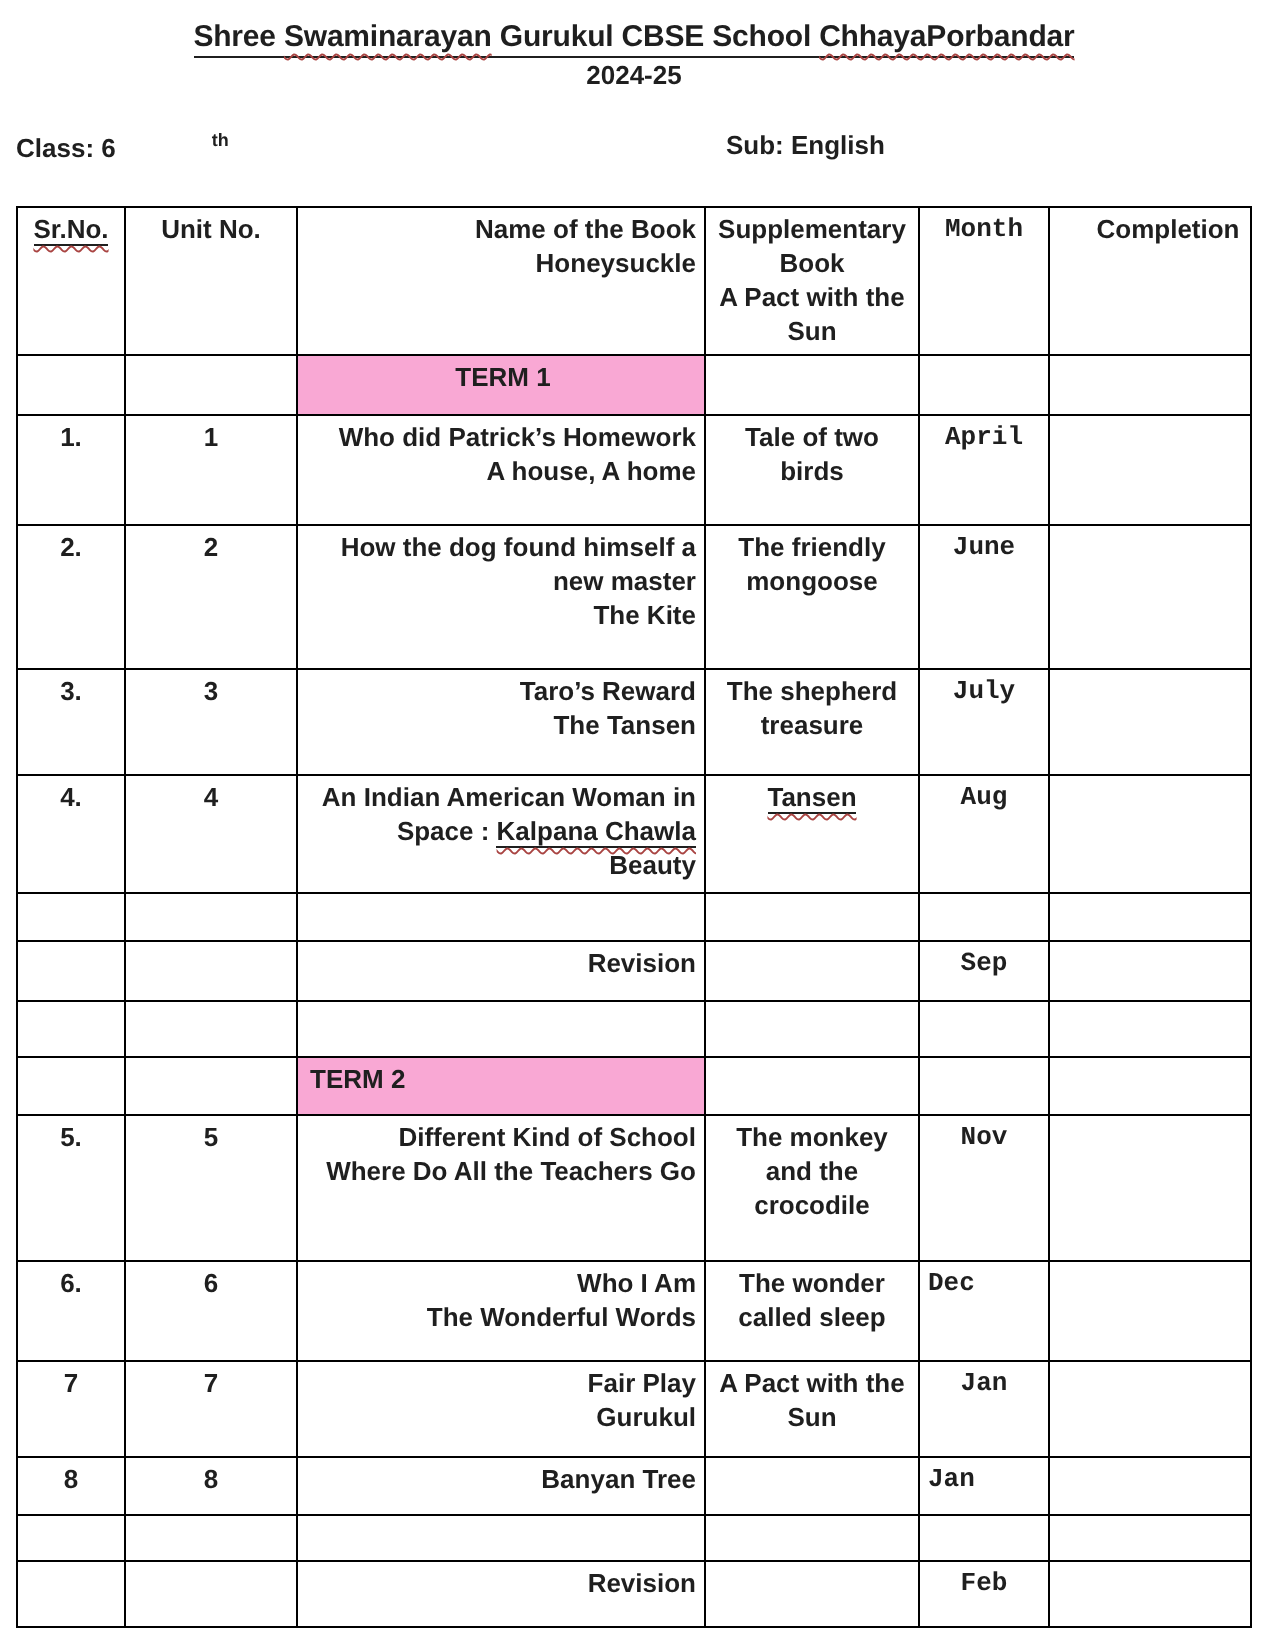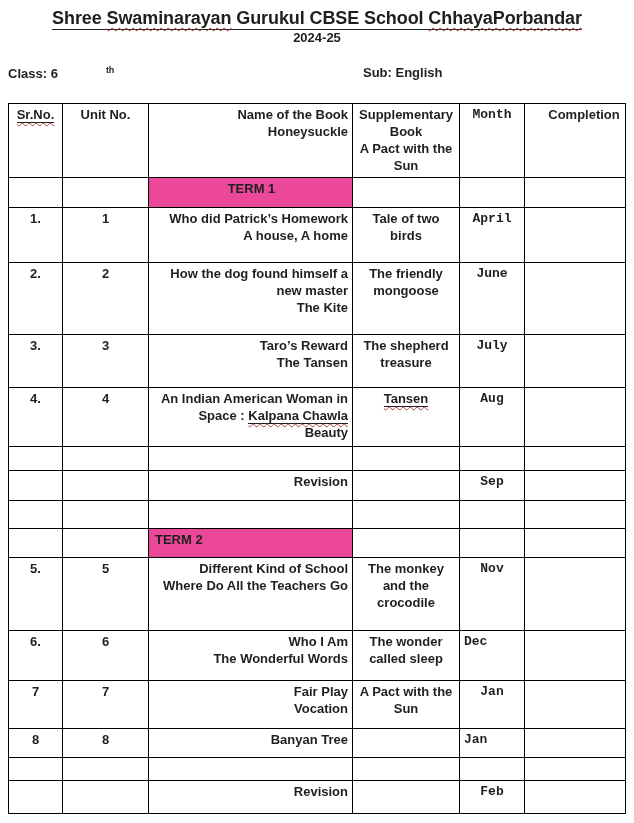--- a/index.html
+++ b/index.html
@@ -6,21 +6,21 @@
   body{
     width:634px;height:823px;
     font-family:"Liberation Sans",sans-serif;
     color:#1f1f1f;
     -webkit-font-smoothing:antialiased;
   }
   .page{position:relative;width:634px;height:823px;background:#fff;overflow:hidden;}
 
   
   .doc-header{padding-top:9px;text-align:center;font-weight:bold;}
-  .title-line{font-size:18px;line-height:19px;letter-spacing:-0.1px;}
+  .title-line{font-size:15px;line-height:19px;letter-spacing:-0.1px;}
   .u-solid{border-bottom:1.4px solid #1f1f1f;padding-bottom:0.5px;}
   .subtitle-line{font-size:13px;line-height:19px;}
   .year-line{font-size:13px;line-height:19px;}
   .caret{display:inline-block;width:1.5px;height:13px;background:#3a3a3a;vertical-align:-2px;margin-right:1px;}
 
   .meta-line{position:absolute;top:65px;left:0;width:634px;height:20px;font-weight:bold;font-size:13px;}
   .class-label{position:absolute;left:8px;top:0;}
   .class-label sup{font-size:9px;padding-left:48px;}
   .subject-label{position:absolute;left:363px;top:0;}
 
@@ -40,21 +40,21 @@
     overflow:hidden;
     word-wrap:break-word;
   }
   td.hdr{text-align:center;line-height:16px;padding-top:3px;}
   td.c0,td.c1{text-align:center;}
   td.c2{text-align:right;padding-left:6px;}
   td.c3{text-align:center;}
   td.c4{text-align:center;font-family:Liberation Mono, monospace;}
   td.c4.left{text-align:left;}
   td.c5{padding-left:22px;}
-  td.term-cell{background:#ec4899;margin-top:21px;}
+  td.term-cell{background:#f9a8d4;margin-top:21px;}
   td.term-cell.center{text-align:center;}
   td.term-cell.left{text-align:left;padding-left:6px;}
   .line{min-height:17px;}
   .u{border-bottom:1.4px solid #1f1f1f;}
   .sq{
     text-decoration-line:underline;
     text-decoration-style:wavy;
     text-decoration-color:#a94442;
     text-decoration-thickness:1px;
     text-underline-offset:3px;
@@ -283,21 +283,21 @@
         </tr>
         <tr style="height: 48px;">
           <td class="c0">
             <div class="line">7</div>
           </td>
           <td class="c1">
             <div class="line">7</div>
           </td>
           <td class="c2">
             <div class="line">Fair Play</div>
-            <div class="line">Vocation</div>
+            <div class="line">Gurukul</div>
           </td>
           <td class="c3">
             <div class="line">A Pact with the</div>
             <div class="line">Sun</div>
           </td>
           <td class="c4">
             <div class="line">Jan</div>
           </td>
           <td class="c5"></td>
         </tr>

